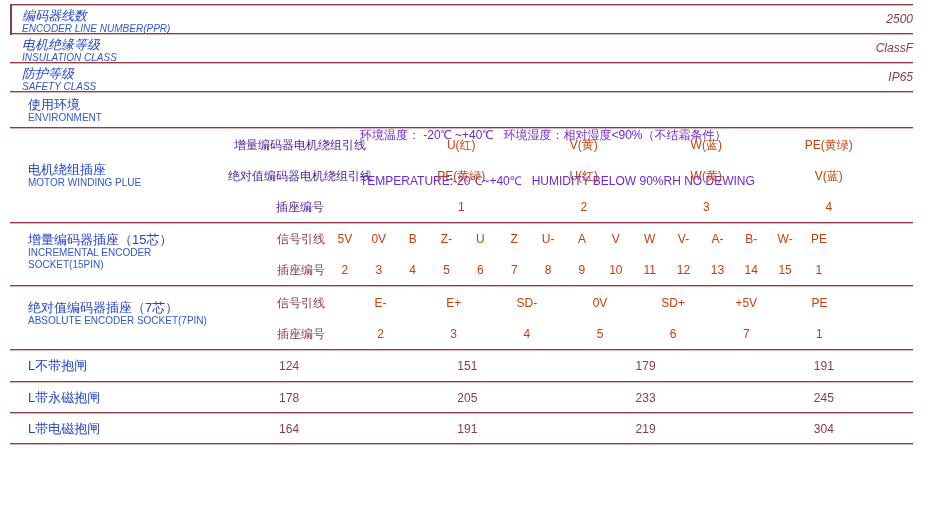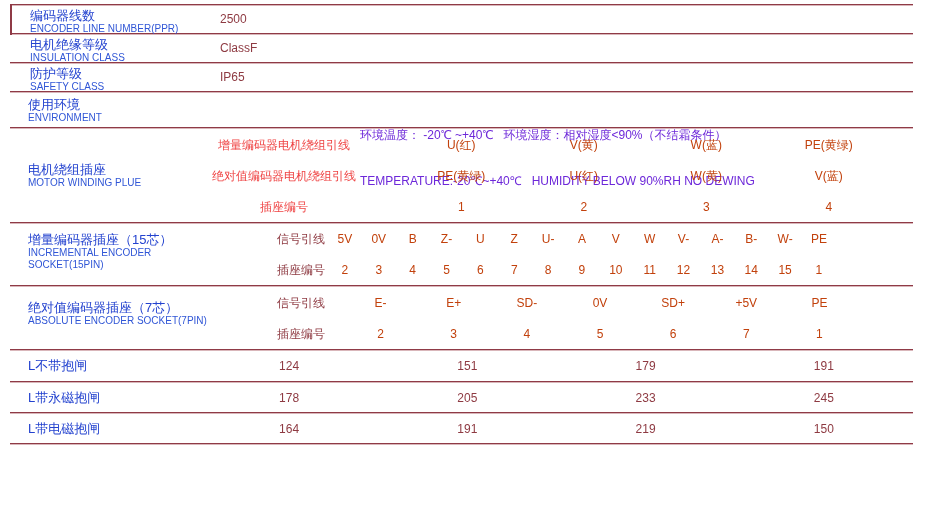--- a/index.html
+++ b/index.html
@@ -4,36 +4,36 @@
 <style>
   html,body{margin:0;padding:0;background:#fff;}
   .canvas{position:relative;width:944px;height:507px;background:#ffffff;
           font-family:"Liberation Sans",sans-serif;overflow:hidden;}
   .table{position:absolute;left:10px;top:4px;width:903px;}
   .hr{height:2px;background:linear-gradient(to bottom,#8f3a46 50%,#d9b6ba 50%);}
   .row{position:relative;}
   .zh{color:#2342cf;font-size:13px;line-height:1.18;white-space:nowrap;}
   .en{color:#3056d6;font-size:10px;line-height:1.2;white-space:nowrap;}
   
-  .simple{height:27px;box-sizing:border-box;padding:2px 0 0 20px;}
+  .simple{height:27px;box-sizing:border-box;padding:2px 0 0 12px;font-style:italic;}
   .simple .val{position:absolute;left:210px;right:0;top:0;height:15px;line-height:27px;
-               text-align:left;font-size:12px;color:#8e3a42;}
+               text-align:right;font-size:12px;color:#8e3a42;}
   .vline{position:absolute;left:0;top:-2px;width:2px;height:31px;background:#8f3a46;}
   
   .env{height:34px;box-sizing:border-box;padding:4px 0 0 18px;}
   .envtext{position:absolute;left:350px;top:4px;font-size:12px;line-height:1.28;
            color:#6d28d9;white-space:pre;}
   
   .section{display:block;}
   .seclbl{position:absolute;left:18px;top:50%;transform:translateY(-50%);}
   .seclbl-top{position:absolute;left:18px;}
   .subcol{position:absolute;left:0;right:0;top:0;bottom:0;display:flex;flex-direction:column;}
   .subrow{flex:1;position:relative;}
-  .sublabel{position:absolute;left:179px;width:190px;text-align:center;top:50%;
-            transform:translateY(-50%);font-size:12px;color:#ef4444;white-space:nowrap;font-family:Liberation Serif, serif;}
+  .sublabel{position:absolute;left:195px;width:190px;text-align:center;top:50%;
+            transform:translateY(-50%);font-size:12px;color:#4c1d95;white-space:nowrap;font-family:Liberation Serif, serif;}
   .slabel{position:absolute;left:255px;width:72px;text-align:center;top:50%;
           transform:translateY(-50%);font-size:12px;color:#8e3a42;}
   .cols4{position:absolute;left:390px;width:490px;top:50%;transform:translateY(-50%);display:flex;}
   .cols15{position:absolute;left:318px;width:508px;top:50%;transform:translateY(-50%);display:flex;}
   .cols7{position:absolute;left:334px;width:512px;top:50%;transform:translateY(-50%);display:flex;}
   .cols4 span,.cols15 span,.cols7 span{flex:1;text-align:center;font-size:12px;
         color:#c2410c;white-space:nowrap;}
   
   .lrow{position:relative;}
   .lrow .lab{position:absolute;left:18px;top:50%;transform:translateY(-50%);
@@ -225,19 +225,19 @@
       </div>
     </div>
     <div class="hr"></div>
 
     <div class="row lrow h29">
       <div class="lab">L带电磁抱闸</div>
       <div class="lvals">
         <span>164</span>
         <span>191</span>
         <span>219</span>
-        <span>150</span>
+        <span>304</span>
       </div>
     </div>
     <div class="hr"></div>
 
   </div>
 </div>
 
 </body></html>

